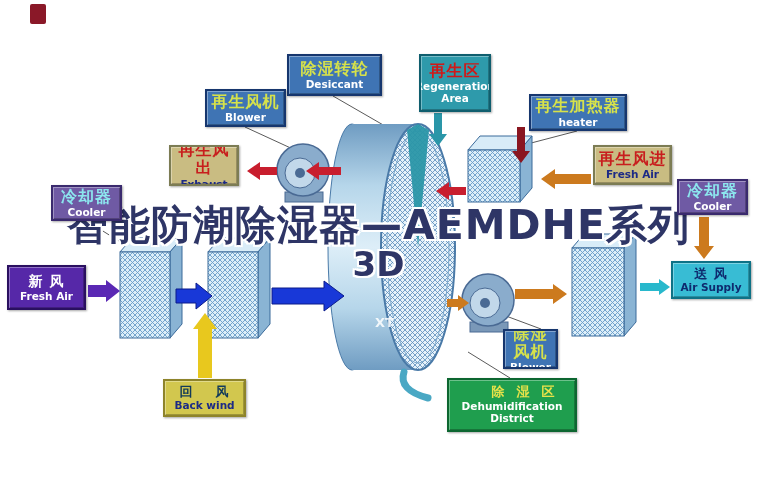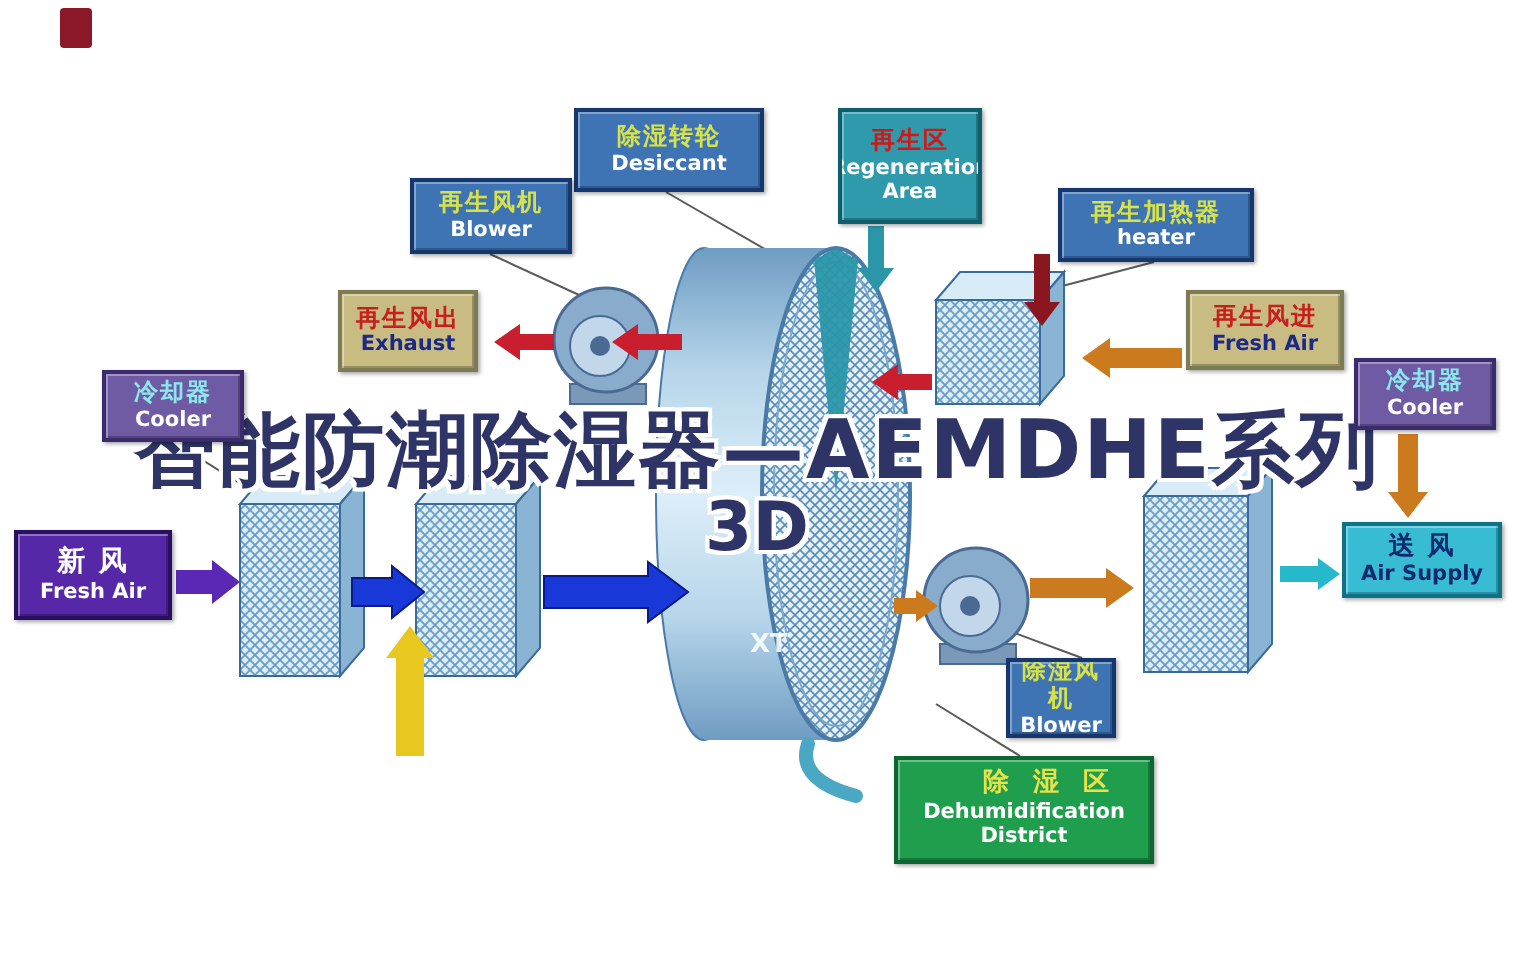--- a/index.html
+++ b/index.html
@@ -4,21 +4,21 @@
 <style>
   html,body{margin:0;padding:0;background:#fff;}
   #stage{position:relative;width:757px;height:488px;background:#ffffff;overflow:hidden;
          font-family:"DejaVu Sans","Liberation Sans",sans-serif;}
   #diagram{position:absolute;left:0;top:0;z-index:1;}
   
   .lbl{position:absolute;z-index:3;box-sizing:border-box;display:flex;flex-direction:column;
        align-items:center;justify-content:center;text-align:center;font-weight:bold;line-height:1.15;
        border:2px solid #16366e;padding:1px 2px;overflow:hidden;
        box-shadow:inset 1px 1px 0 rgba(255,255,255,.35),inset -1px -1px 0 rgba(0,0,0,.25),1px 1px 2px rgba(0,0,0,.35);}
-  .lbl .zh{font-size:12px;letter-spacing:1px;}
+  .lbl .zh{font-size:16px;letter-spacing:1px;}
   .lbl .en{font-size:10.5px;}
   .blue{background:#3f74b4;border-color:#16366e;}
   .blue .zh{color:#d7e24a;} .blue .en{color:#ffffff;}
   .tan{background:#c9bc82;border-color:#7c7c54;}
   .tan .zh{color:#c81e1e;} .tan .en{color:#1c2a86;}
   #b-desiccant{left:287px;top:54px;width:95px;height:42px;}
   #b-regen-area{left:419px;top:54px;width:72px;height:58px;background:#2e9aab;border-color:#0f5e6e;}
   #b-regen-area .zh{color:#d01818;} #b-regen-area .en{color:#ffffff;}
   #b-regen-blower{left:205px;top:89px;width:81px;height:38px;}
   #b-heater{left:529px;top:94px;width:98px;height:37px;text-align:right;}
@@ -191,20 +191,24 @@
   <div class="lbl" id="b-fresh-air">
     <div class="zh">新  风</div>
     <div class="en">Fresh Air</div>
   </div>
 
   <div class="lbl" id="b-air-supply">
     <div class="zh">送  风</div>
     <div class="en">Air Supply</div>
   </div>
 
+  <div class="lbl" id="b-back-wind">
+    <div class="zh">回    风</div>
+    <div class="en">Back wind</div>
+  </div>
 
   <div class="lbl blue" id="b-dehumid-blower">
     <div class="zh">除湿风机</div>
     <div class="en">Blower</div>
   </div>
 
   <div class="lbl" id="b-district">
     <div class="zh">除  湿  区</div>
     <div class="en">Dehumidification District</div>
   </div>

